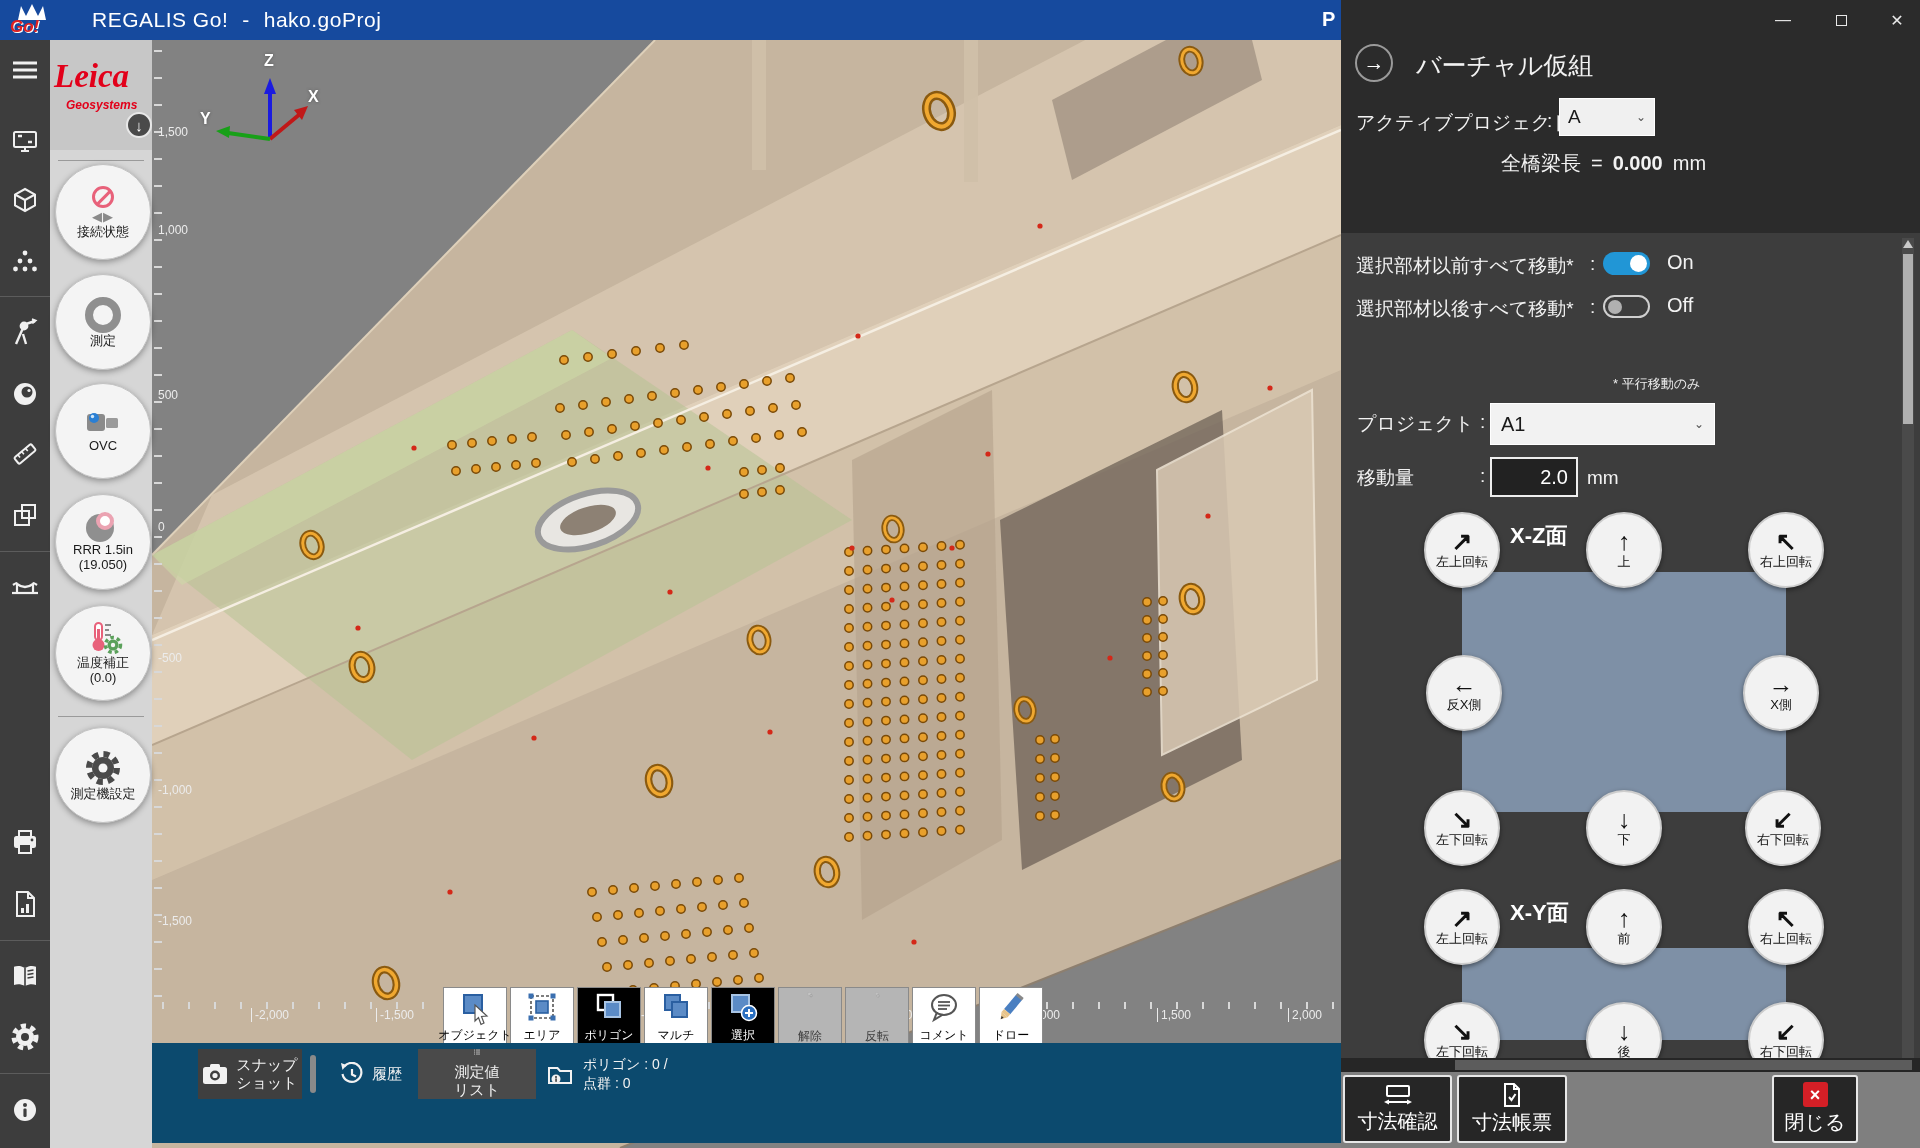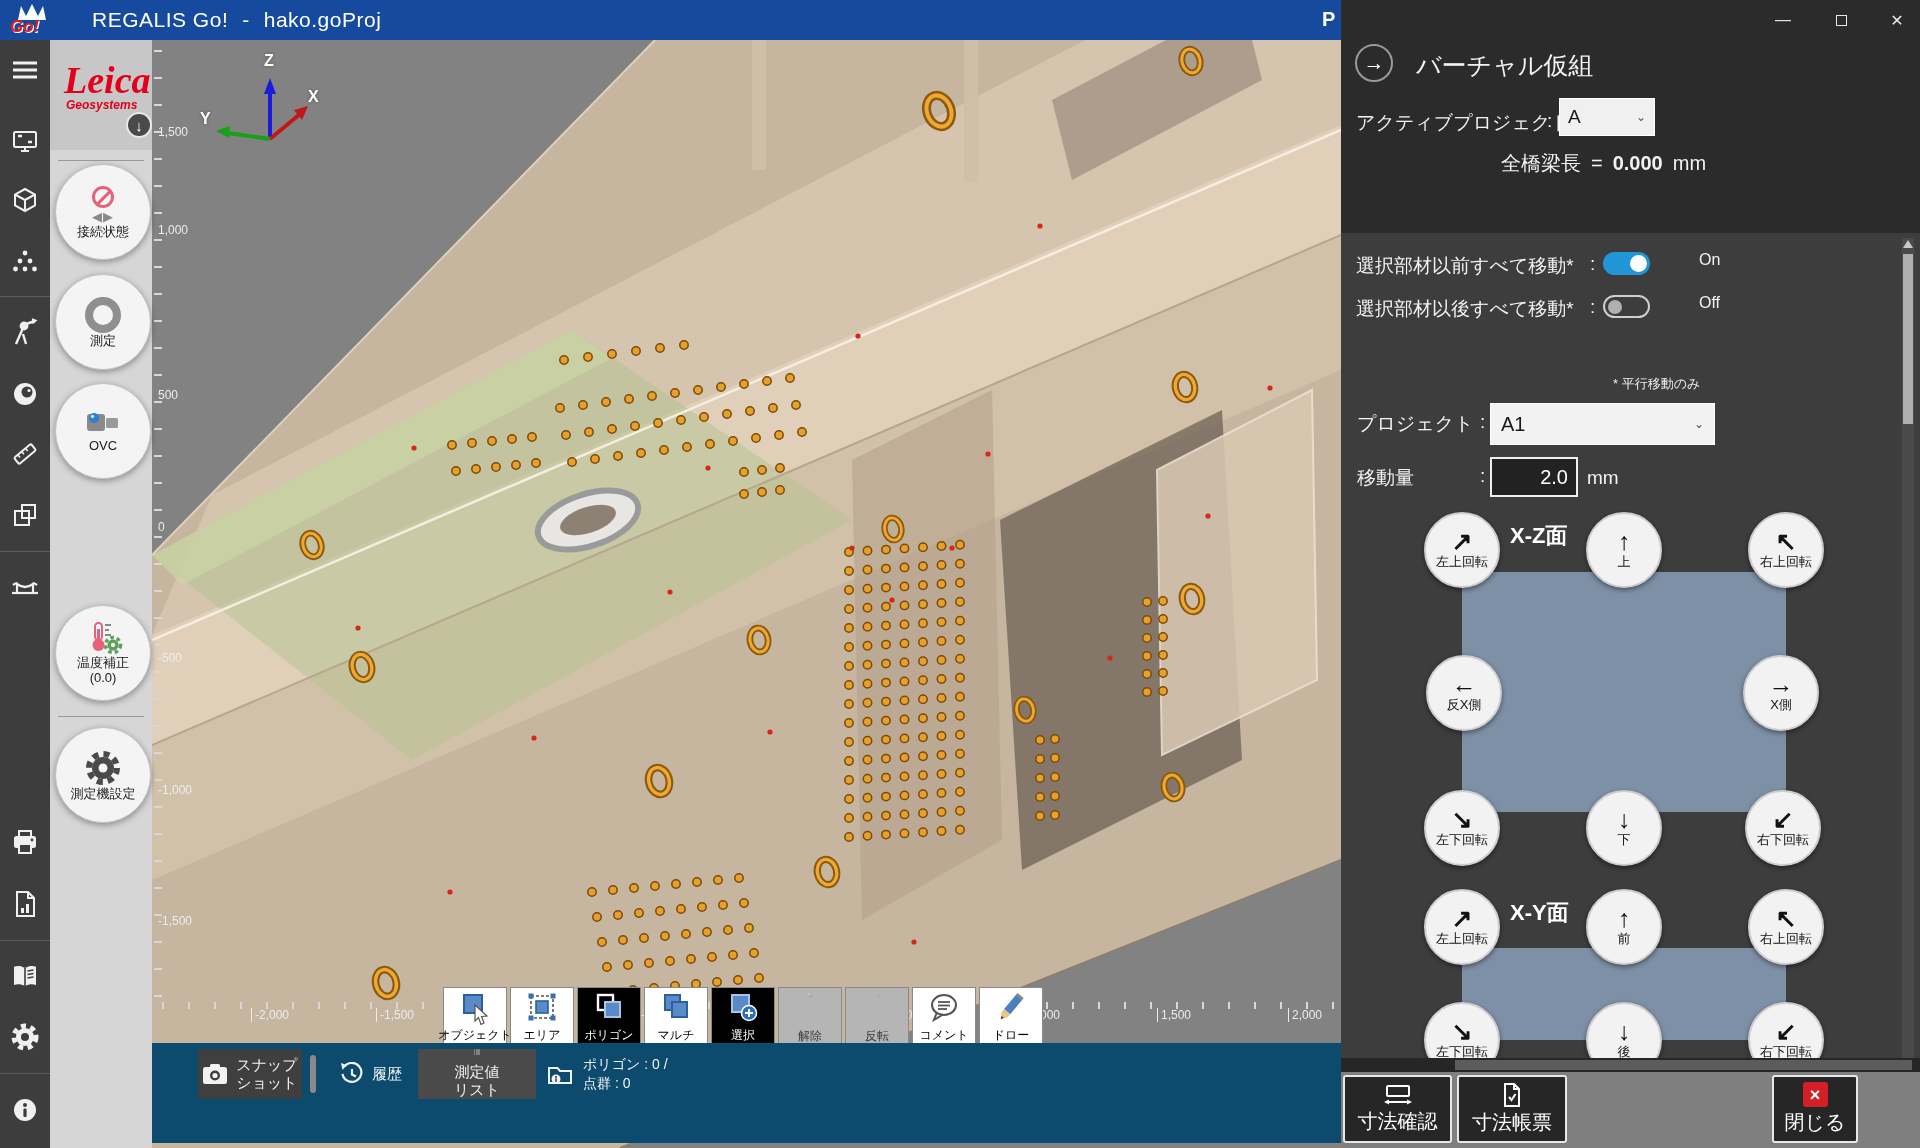--- a/index.html
+++ b/index.html
@@ -16,21 +16,21 @@
   #titlebar-right{left:1341px;top:0;width:579px;height:40px;background:#2b2b2b;}
   .winbtn{position:absolute;top:0;width:46px;height:40px;color:#e8e8e8;display:flex;align-items:center;justify-content:center;font-size:16px;}
   .winbox{width:11px;height:11px;border:1.5px solid #e8e8e8;}
   
   #sidebar{left:0;top:40px;width:50px;height:1108px;background:#3d3d3d;}
   .sb-ic{position:absolute;left:11px;width:28px;height:28px;display:flex;align-items:center;justify-content:center;}
   .sb-sep{position:absolute;left:0;width:50px;height:1px;background:#5c5c5c;}
   
   #lpanel{left:50px;top:40px;width:102px;height:1108px;background:#d6d6d6;}
   #logo-box{position:absolute;left:0;top:0;width:102px;height:110px;background:#c7c7c7;}
-  .leica1{position:absolute;left:14px;top:18px;color:#e2001a;font-family:"Liberation Serif",serif;font-style:italic;font-weight:bold;font-size:38px;}
+  .leica1{position:absolute;left:4px;top:18px;color:#e2001a;font-family:"Liberation Serif",serif;font-style:italic;font-weight:bold;font-size:33px;}
   .leica2{position:absolute;left:16px;top:58px;color:#e2001a;font-weight:bold;font-size:12px;font-style:italic;}
   #panel-collapse{position:absolute;left:76px;top:72px;width:26px;height:26px;border-radius:50%;background:#4a4a4a;color:#fff;display:flex;align-items:center;justify-content:center;font-size:15px;border:2px solid #e8e8e8;}
   .pline{position:absolute;left:8px;width:86px;height:1px;background:#9a9a9a;}
   .cbtn{position:absolute;left:53px;width:96px;height:96px;border-radius:50%;background:#f4f4f4;border:1px solid #c2c2c2;box-shadow:0 2px 6px rgba(0,0,0,.35);display:flex;flex-direction:column;align-items:center;justify-content:center;}
   .cbtn .clab{font-size:13px;color:#1a1a1a;line-height:15px;text-align:center;}
   .ring-ic{width:36px;height:36px;border-radius:50%;border:8px solid #8f8f8f;}
   .nosign{position:relative;width:22px;height:22px;border:3px solid #e8617a;border-radius:50%;}
   .nosign::after{content:"";position:absolute;left:-1px;top:7px;width:20px;height:3px;background:#e8617a;transform:rotate(-45deg);}
   .plugs{color:#8a8a8a;font-size:13px;letter-spacing:1px;margin-top:1px;}
   .rrr-ic{position:relative;width:34px;height:30px;}
@@ -77,21 +77,21 @@
   .tab{position:absolute;top:0;height:48px;display:flex;align-items:center;justify-content:center;font-size:27px;color:#8a8a8a;}
   .tab.t3{color:#b9b9b9;}
   .tab.active{background:#3d3d3d;color:#2aa5dc;}
   #tab-content{left:0;top:193px;width:579px;height:825px;background:#3d3d3d;}
   .tc-lab{position:absolute;font-size:19px;color:#f2f2f2;}
   .toggle{position:absolute;width:47px;height:23px;border-radius:12px;}
   .toggle.on{background:#2196d6;}
   .toggle.on::after{content:"";position:absolute;right:3px;top:3px;width:17px;height:17px;border-radius:50%;background:#fff;}
   .toggle.off{border:2px solid #cfcfcf;}
   .toggle.off::after{content:"";position:absolute;left:3px;top:2.5px;width:14px;height:14px;border-radius:50%;background:#b0b0b0;}
-  .state-lab{position:absolute;font-size:16px;color:#f2f2f2;margin-left:32px;}
+  .state-lab{position:absolute;font-size:20px;color:#f2f2f2;}
   #note{position:absolute;left:272px;top:142px;font-size:13px;color:#eee;}
   #proj-select{position:absolute;left:149px;top:170px;width:225px;height:42px;background:#f2f2f2;border:1px solid #fff;color:#1a1a1a;font-size:20px;display:flex;align-items:center;justify-content:space-between;padding:0 10px;}
   #amt-input{position:absolute;left:149px;top:224px;width:88px;height:40px;background:#222;border:2px solid #eee;color:#fff;font-size:20px;display:flex;align-items:center;justify-content:flex-end;padding:0 8px;}
   .sec-title{position:absolute;font-size:22px;font-weight:bold;color:#fff;}
   .pad{position:absolute;left:121px;width:324px;background:#7e90a6;}
   .padbtn{position:absolute;width:76px;height:76px;border-radius:50%;background:#f2f2f2;border:2px solid #cdcdcd;box-shadow:0 2px 5px rgba(0,0,0,.45);display:flex;flex-direction:column;align-items:center;justify-content:center;}
   .padbtn .arr{font-size:25px;font-weight:bold;color:#111;line-height:24px;}
   .padbtn .plab{font-size:13px;color:#111;white-space:nowrap;}
   
   #vscroll{left:561px;top:198px;width:12px;height:820px;background:#4a4a4a;}
@@ -669,20 +669,28 @@
           <rect x="23" y="8" width="12" height="10" rx="1.5" fill="#9a9a9a"></rect>
           <circle cx="11" cy="8" r="5" fill="#2a7fd4"></circle>
           <circle cx="9.5" cy="6.5" r="1.7" fill="#cfe6f8"></circle>
         </svg>
       <span class="clab">OVC</span>
     </div>
     <div class="cbtn" style="left:5px;top:234px">
       <div class="ring-ic"></div>
       <span class="clab">測定</span>
     </div>
+    <div class="cbtn" style="left:5px;top:454px">
+      <div class="rrr-ic">
+          <div class="b1"></div>
+          <div class="b2"></div>
+        </div>
+      <span class="clab">RRR 1.5in</span>
+      <span class="clab">(19.050)</span>
+    </div>
     <div class="cbtn" style="left:5px;top:565px">
       <svg width="40" height="34" viewBox="0 0 40 34">
           <rect x="12" y="2" width="7" height="17" rx="3.5" fill="#fff" stroke="#e8617a" stroke-width="2"></rect>
           <rect x="14" y="8" width="3" height="12" fill="#e8617a"></rect>
           <circle cx="15.5" cy="24" r="6" fill="#e8617a"></circle>
           <g stroke="#8a8a8a" stroke-width="2">
             <line x1="22" y1="4" x2="28" y2="4"></line>
             <line x1="22" y1="9" x2="26" y2="9"></line>
             <line x1="22" y1="14" x2="28" y2="14"></line>
           </g>

